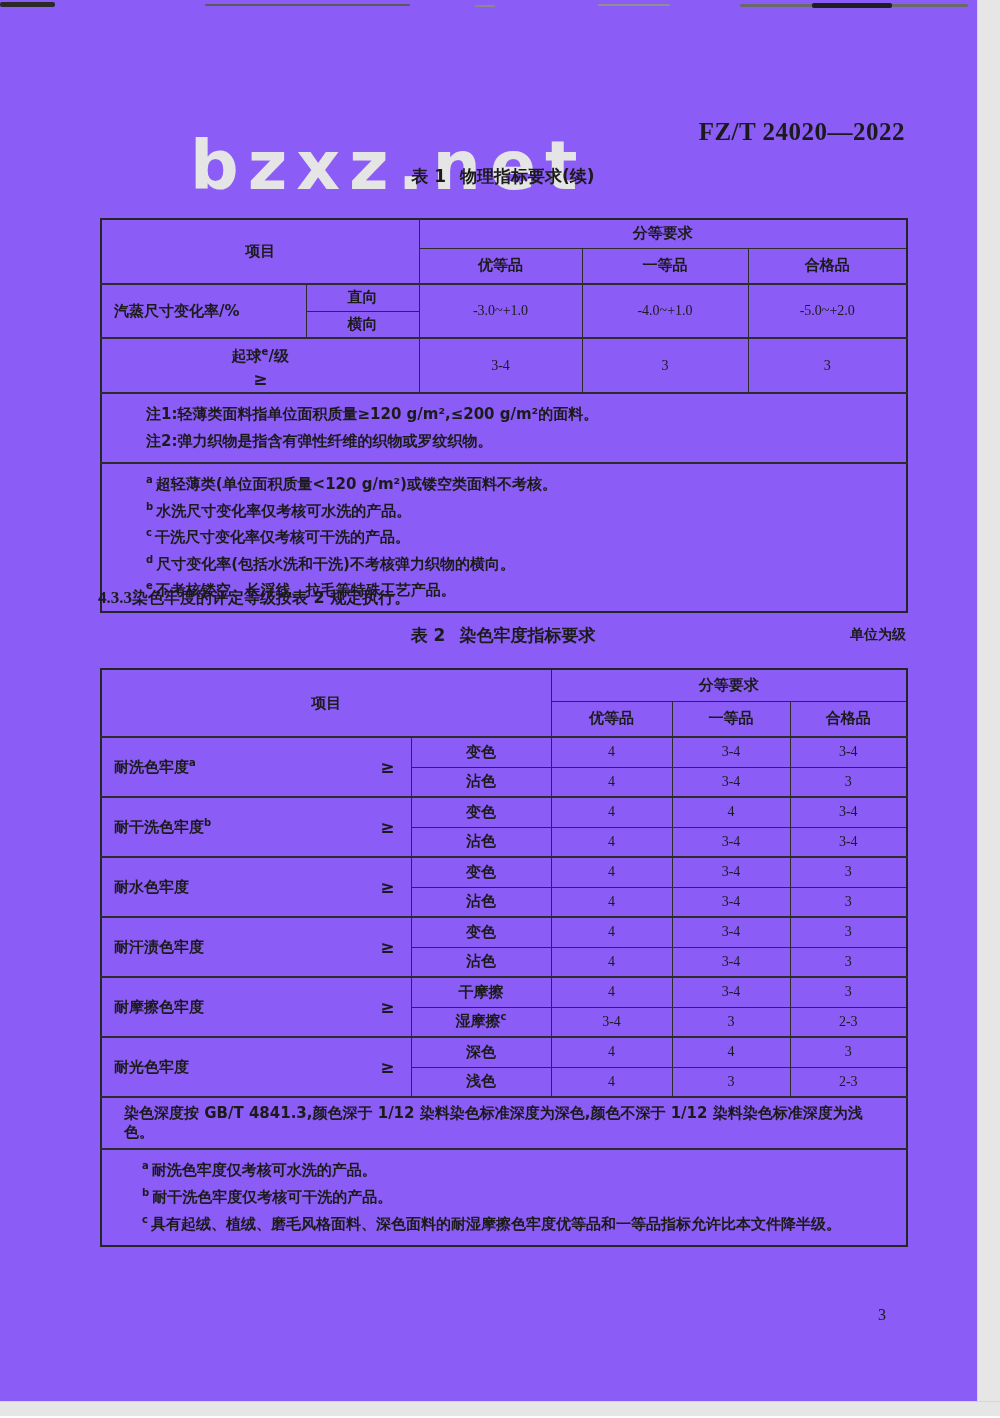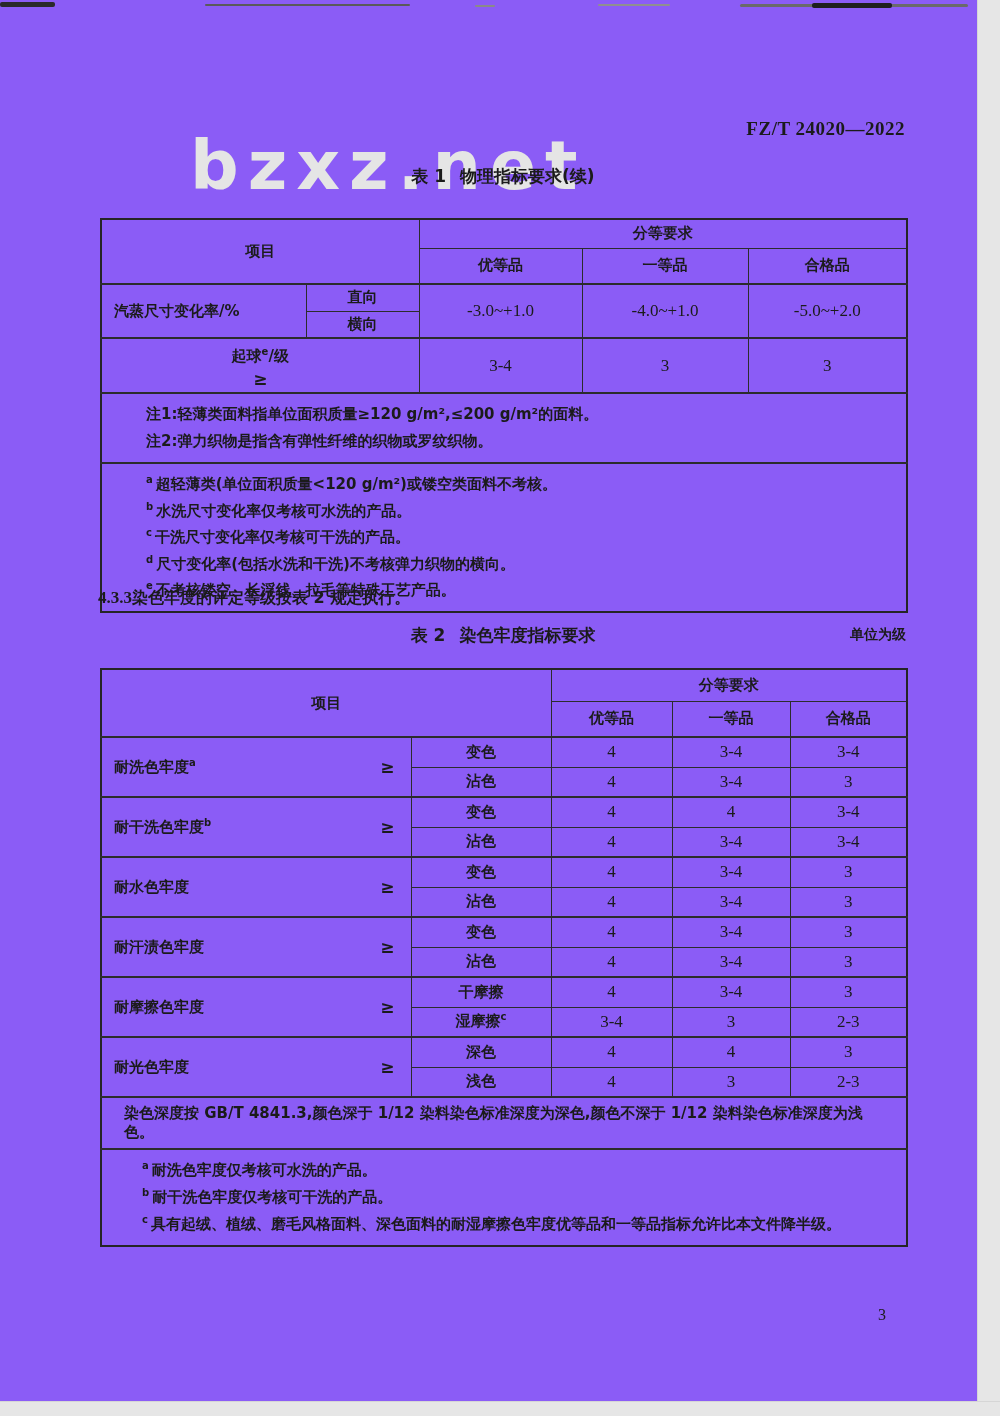--- a/index.html
+++ b/index.html
@@ -7,37 +7,37 @@
         font-family:"DejaVu Sans","Liberation Sans",sans-serif;color:#1b1b1b;}
   
   .edge-right{position:absolute;left:977px;top:0;width:23px;height:1418px;background:#e6e6e6;border-left:1px solid #d6d6d6;}
   .edge-bottom{position:absolute;left:0;top:1401px;width:1000px;height:17px;background:#e6e6e6;border-top:1px solid #d6d6d6;}
   .art{position:absolute;border-radius:2px;}
   
   .watermark{position:absolute;left:190px;top:126px;font-size:68px;font-weight:700;
              color:#e5e5e5;letter-spacing:9px;z-index:0;font-family:"DejaVu Sans",sans-serif;}
   
   .std-code{position:absolute;top:118px;right:95px;font-family:"Liberation Serif","DejaVu Serif",serif;
-            font-weight:700;font-size:19px;letter-spacing:0.5px;}
+            font-weight:700;font-size:25px;letter-spacing:0.5px;}
   
   .tbl-title{position:absolute;left:100px;width:806px;text-align:center;font-size:17px;font-weight:700;}
   .tbl-title .gap{display:inline-block;width:14px;}
   .unit-note{position:absolute;right:0;top:2px;font-size:14px;font-weight:700;}
   .section-line{position:absolute;left:98px;top:588px;font-size:16px;font-weight:700;}
   .section-line .sec-num{font-family:"Liberation Serif","DejaVu Serif",serif;font-size:17px;}
   
   table{position:absolute;border-collapse:collapse;table-layout:fixed;border:2px solid #252525;background:transparent;}
   td{border:1px solid #2c2c2c;text-align:center;vertical-align:middle;
      font-weight:700;font-size:15px;padding:0;overflow:hidden;}
   tr.sep>td{border-top-width:2px;}
   .t1{left:100px;top:218px;width:806px;}
   .t2{left:100px;top:668px;width:806px;}
   .h29{height:29px}.h36{height:36px}.h27{height:27px}.h55{height:55px}
   .h32{height:32px}.h30{height:30px}.h38{height:38px}
-  .num{font-family:"Liberation Serif","DejaVu Serif",serif;font-weight:400;font-size:17px;}
+  .num{font-family:"Liberation Serif","DejaVu Serif",serif;font-weight:400;font-size:14px;}
   td.item{text-align:left;padding-left:12px;position:relative;}
   .gte{position:absolute;right:16px;top:50%;transform:translateY(-52%);font-size:17px;}
   sup{font-size:10px;font-weight:700;line-height:0;}
   td.notes-cell{text-align:left;padding:7px 14px 7px 44px;font-size:15px;line-height:27px;}
   td.note-center{text-align:left;padding:6px 24px 6px 22px;font-size:15px;}
   .fn-line{white-space:nowrap;}
   .fn-line sup{margin-right:3px;}
   .pilling-cell .line1{line-height:24px;margin-top:3px;}
   .pilling-cell .line2{line-height:22px;font-size:17px;}
   .page-num{position:absolute;left:878px;top:1306px;font-family:"Liberation Serif","DejaVu Serif",serif;font-size:16px;}

